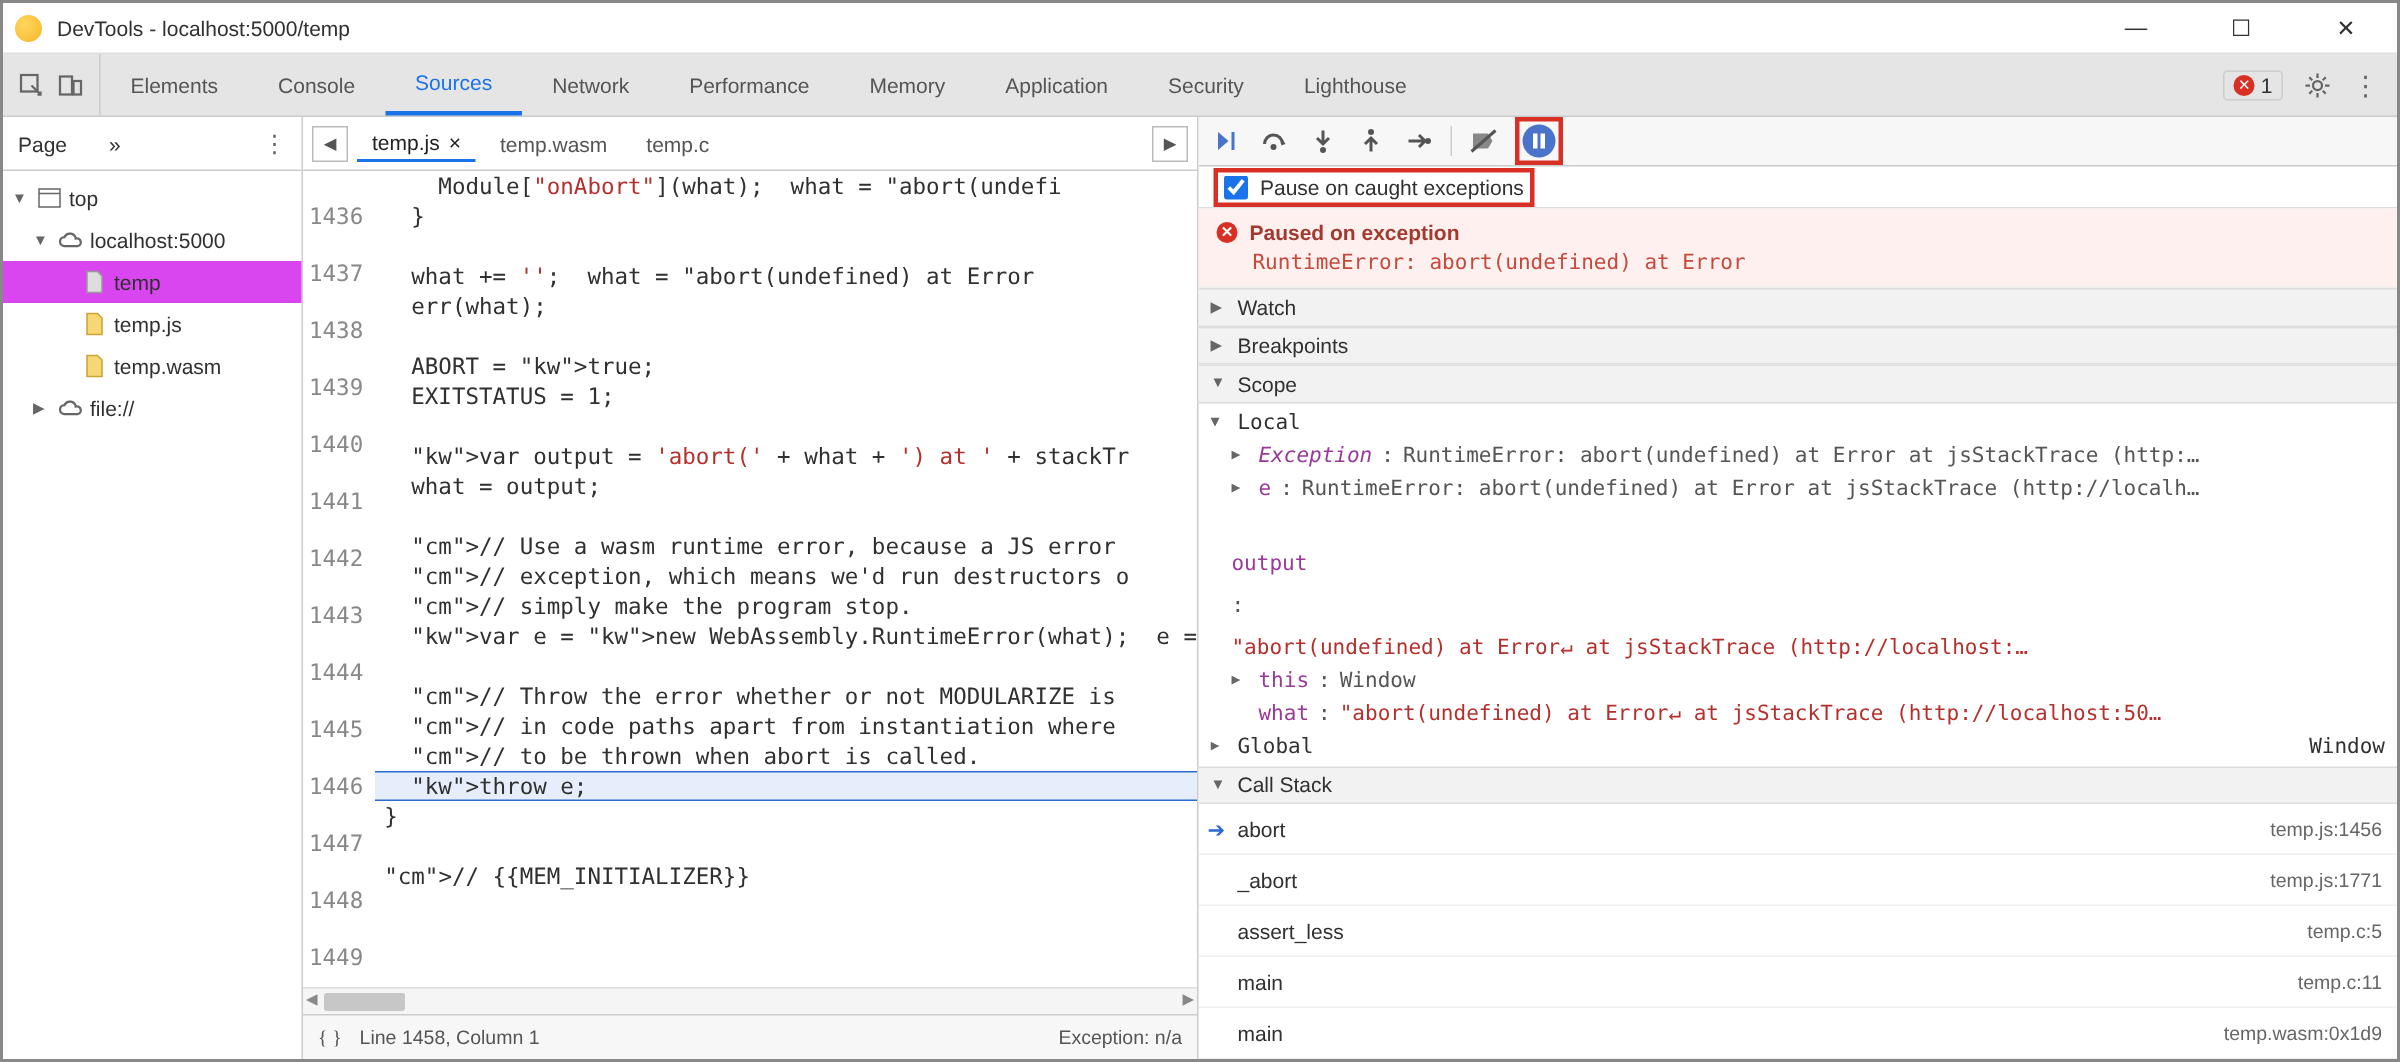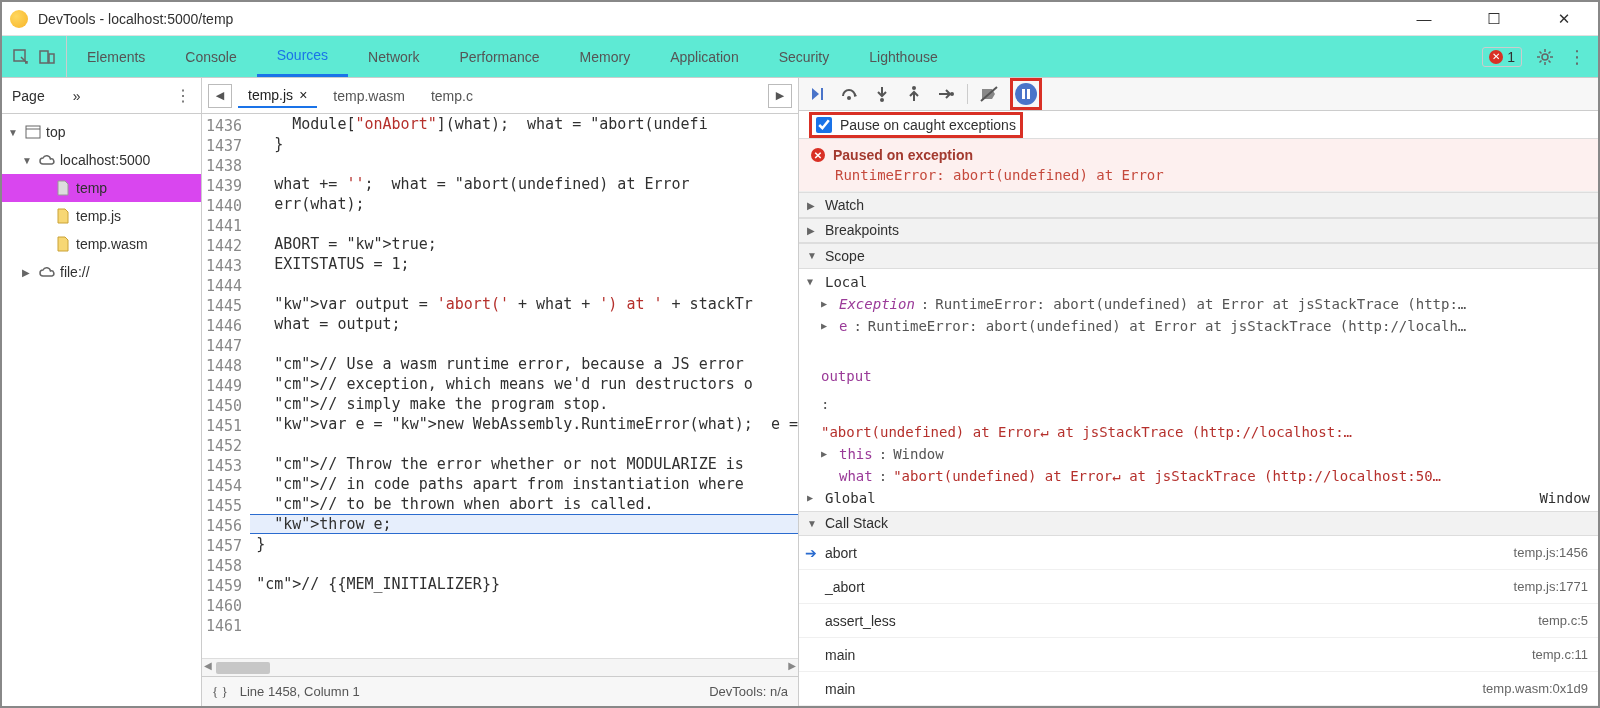--- a/index.html
+++ b/index.html
@@ -1,21 +1,21 @@
 <!DOCTYPE html>
 <html><head>
 <meta charset="utf-8">
 <style>
 * { margin: 0; padding: 0; box-sizing: border-box; }
 body { font-family: "Segoe UI", Arial, sans-serif; font-size: 14px; color: #303030; background: #fff; width: 1600px; height: 708px; overflow: hidden; border: 2px solid #888; }
 .titlebar { display: flex; align-items: center; height: 34px; background: #fff; border-bottom: 1px solid #e0e0e0; padding: 0 8px; }
 .titlebar .app-icon { width: 18px; height: 18px; border-radius: 50%; background: radial-gradient(circle at 35% 35%, #ffd75e, #f7b529); margin-right: 10px; }
 .titlebar .win-ctrls { margin-left: auto; display: flex; gap: 34px; padding-right: 8px; }
 .win-ctrls span { width: 36px; text-align: center; font-size: 15px; }
-.toolbar { display: flex; height: 42px; border-bottom: 1px solid #ccc; background: #5eead4; }
+.toolbar { display: flex; height: 42px; border-bottom: 1px solid #ccc; background: #e5e5e5; }
 .toolbar .tb-left { display: flex; align-items: center; padding: 0 10px; gap: 8px; border-right: 1px solid #ccc; height: 100%; }
 .tabs { display: flex; height: 100%; }
 .tab { padding: 0 20px; display: flex; align-items: center; color: #555; cursor: pointer; }
 .tab.active { color: #1a73e8; border-bottom: 3px solid #1a73e8; }
 .toolbar .tb-right { margin-left: auto; display: flex; align-items: center; gap: 14px; padding-right: 12px; }
 .err-badge { display: flex; align-items: center; gap: 4px; border: 1px solid #ccc; border-radius: 3px; padding: 1px 6px; }
 .err-dot { width: 14px; height: 14px; border-radius: 50%; background: #d93025; color: #fff; font-size: 10px; display: flex; align-items: center; justify-content: center; }
 .main { display: flex; height: calc(708px - 34px - 42px - 4px); }
 .panel-left { width: 200px; border-right: 1px solid #ccc; display: flex; flex-direction: column; }
 .pl-header { display: flex; align-items: center; height: 36px; border-bottom: 1px solid #ccc; padding: 0 10px; gap: 26px; }
@@ -24,21 +24,21 @@
 .tree-row.sel { background: #d946ef; }
 .tri { font-size: 10px; color: #666; width: 12px; display: inline-block; }
 .ic-folder, .ic-cloud, .ic-file { width: 18px; height: 18px; display: inline-flex; align-items: center; justify-content: center; }
 .center { flex: 0 0 580px; border-right: 1px solid #ccc; display: flex; flex-direction: column; }
 .file-tabs { display: flex; align-items: center; height: 36px; border-bottom: 1px solid #ccc; padding: 0 6px; gap: 6px; }
 .ft-btn { width: 24px; height: 24px; border: 1px solid #bbb; display: flex; align-items: center; justify-content: center; font-size: 11px; color: #555; }
 .ftab { padding: 3px 10px; display: flex; align-items: center; gap: 6px; color: #555; }
 .ftab.act { border-bottom: 2px solid #1a73e8; color: #222; }
 .code-wrap { flex: 1; display: flex; overflow: hidden; font-family: Consolas, monospace; font-size: 15px; position: relative; }
 .gutter { background: #fff; color: #888; text-align: right; padding: 2px 8px 2px 4px; user-select: none; }
-.gutter div { height: 20px; line-height: 20px; }
+.gutter div { height: 20px; line-height: 20px; margin-top: 18px; }
 .codelines { flex: 1; overflow: hidden; }
 .codelines .cl { height: 20px; line-height: 20px; white-space: pre; padding-left: 6px; }
 .hl-exec { background: #e6eefc; box-shadow: inset 0 -1px #2a6bcf, inset 0 1px #2a6bcf; }
 .str { color: #b5302c; }
 .hscroll { height: 18px; border-top: 1px solid #ddd; background: #f5f5f5; position: relative; }
 .hscroll .thumb { position: absolute; left: 14px; top: 3px; height: 12px; width: 54px; background: #c7c7c7; border-radius: 2px; }
 .status { height: 30px; border-top: 1px solid #ccc; display: flex; align-items: center; padding: 0 10px; font-size: 13px; color: #555; background: #f7f7f7; }
 .status .sp { margin-left: auto; }
 .right { flex: 1; display: flex; flex-direction: column; overflow: hidden; justify-content: space-between; }
 .dbg-tb { display: flex; align-items: center; height: 36px; border-bottom: 1px solid #ccc; padding: 0 8px; gap: 10px; background: #f7f7f7; }
@@ -251,21 +251,21 @@
         </div>
     </div>
     <div class="hscroll">
       <span style="position:absolute;left:2px;top:1px;font-size:10px;color:#888">◀</span>
       <div class="thumb"></div>
       <span style="position:absolute;right:2px;top:1px;font-size:10px;color:#888">▶</span>
     </div>
     <div class="status">
       <span style="margin-right:12px;font-family:Consolas">{ }</span>
       <span>Line 1458, Column 1</span>
-      <span class="sp">DevTools: n/a</span>
+      <span class="sp">Exception: n/a</span>
     </div>
   </div>
 
   <div class="right">
     <div class="dbg-tb">
       <span class="di">
           <svg width="18" height="18">
             <path d="M3 3v12l7-6z" fill="#4a74c9"></path>
             <rect x="12" y="3" width="2" height="12" fill="#4a74c9"></rect>
           </svg>

